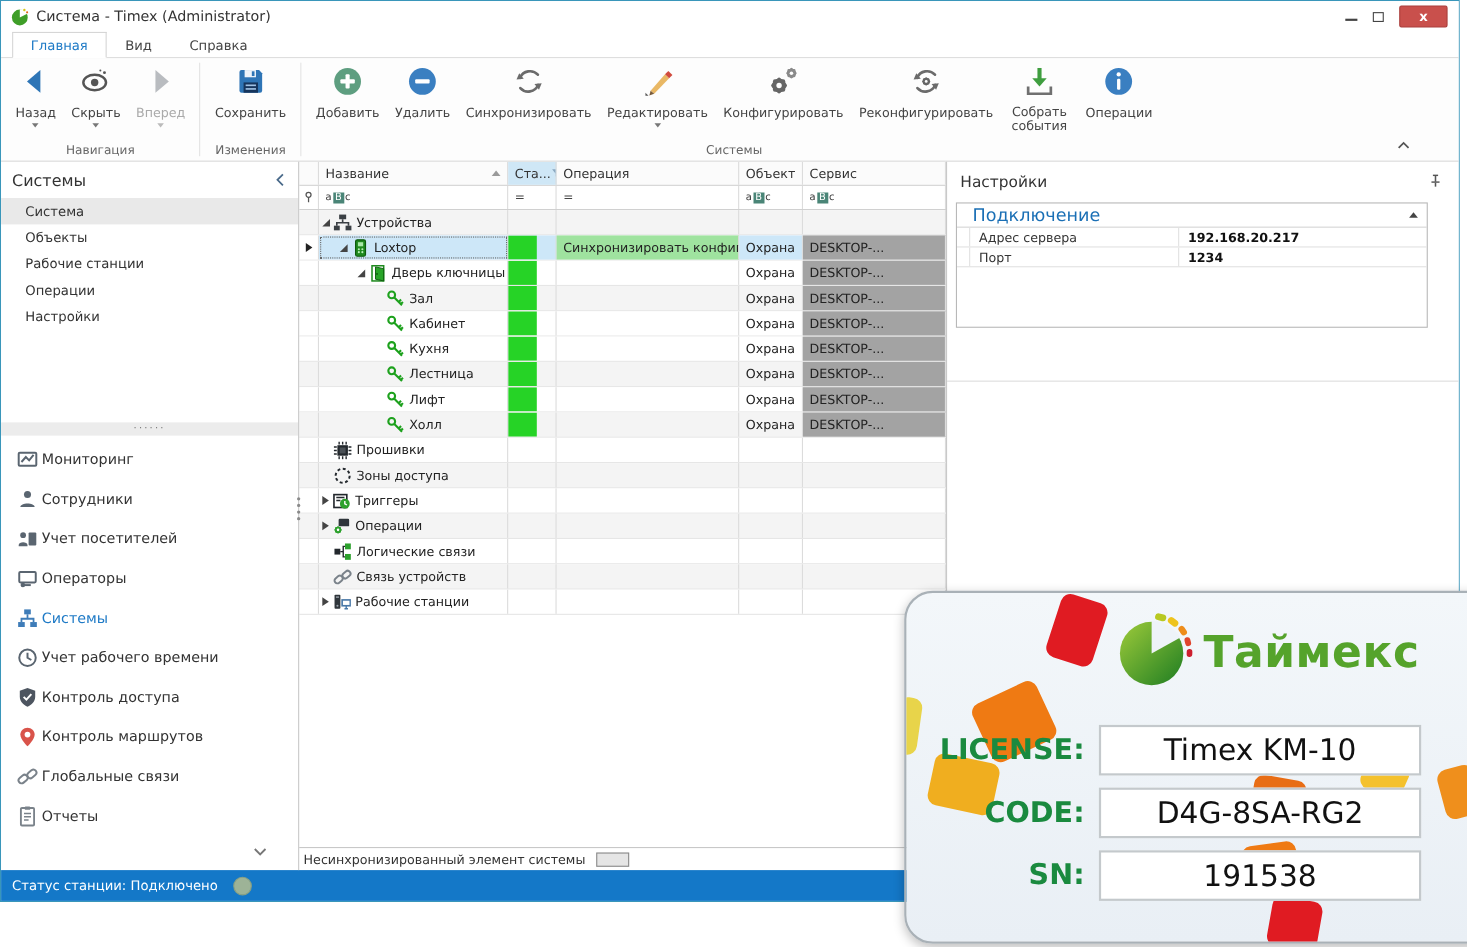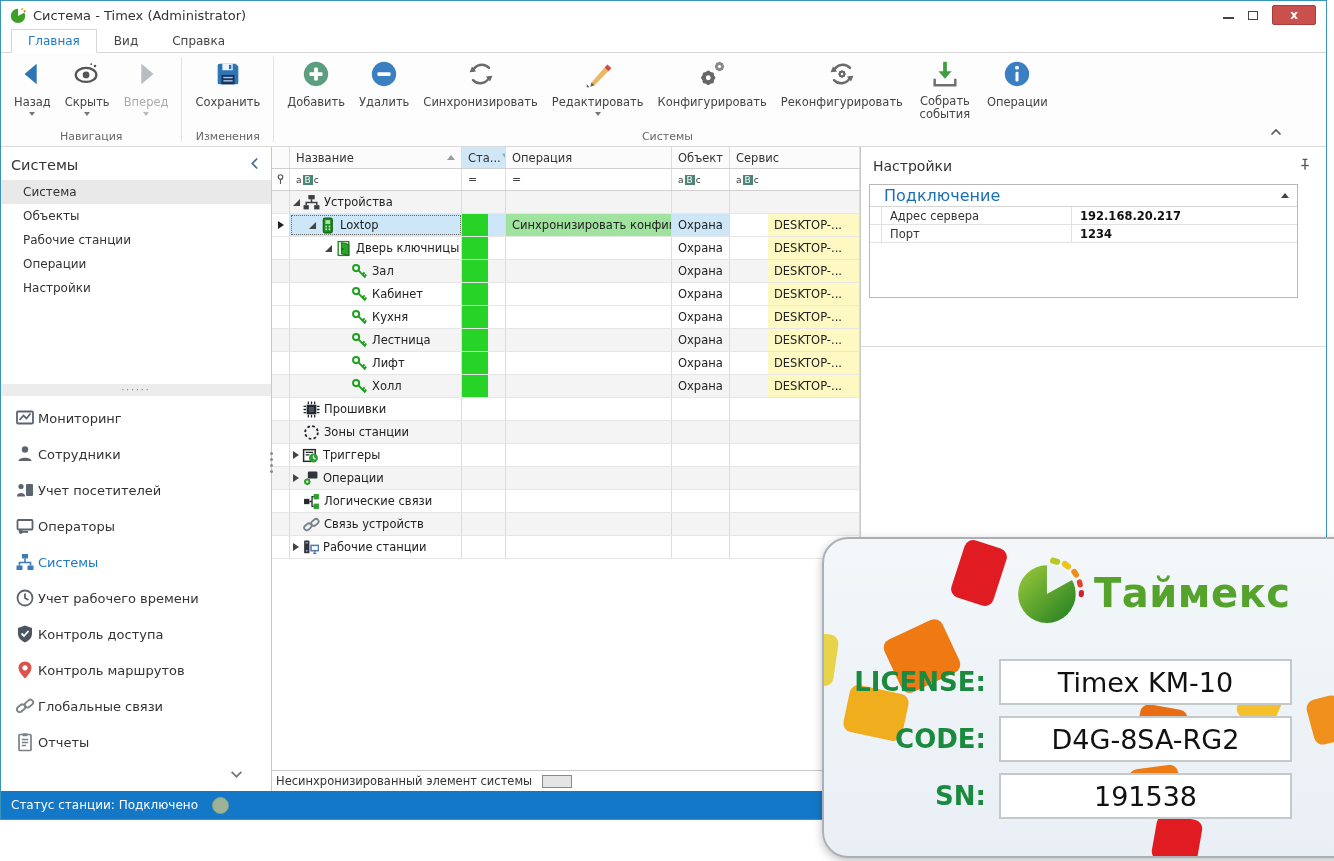--- a/index.html
+++ b/index.html
@@ -92,21 +92,21 @@
   .exp-open { width:0; height:0; border-bottom:7px solid #444; border-left:7px solid transparent; flex:0 0 auto; }
   .exp-closed { width:0; height:0; border-top:4.5px solid transparent; border-bottom:4.5px solid transparent; border-left:6px solid #444; flex:0 0 auto; }
   .exp-none { width:7px; flex:0 0 auto; }
   .tic { width:17px; height:17px; margin:0 4px 0 3px; flex:0 0 auto; }
   .tic svg { width:17px; height:17px; }
   .rowsel-arrow { width:0; height:0; border-top:4.5px solid transparent; border-bottom:4.5px solid transparent; border-left:6px solid #222; }
   .sel-cell { background:#cde7f8; }
   .focus-cell { outline:1px dotted #666; outline-offset:-2px; }
   .status-green { width:26px; height:100%; background:#26d326; }
   .op-green { background:#9fe39f; }
-  .srv-green { background:#fef9c3;margin-left:38px; }
+  .srv-green { background:#a3a3a3; }
   .drow .c-op, .drow .c-obj, .drow .c-srv { padding:0 6px; }
   .legend { height:21px; border-top:1px solid #c8c8c8; display:flex; align-items:center; gap:10px;
             font-size:11.5px; color:#333; padding-left:4px; background:#fff; flex:0 0 auto; }
   .legend .swatch { width:30px; height:13px; background:#e5e5e5; border:1px solid #8a8a8a; }
 
   
   .rightpanel { flex:1; background:#fff; display:flex; flex-direction:column; }
   .rp-head { display:flex; align-items:center; padding:9px 14px 7px 12px; }
   .rp-title { font-size:14px; color:#333; }
   .rp-pin { margin-left:auto; }
@@ -769,21 +769,21 @@
               <div class="cell c-srv"></div>
             </div>
             <div class="trow drow shade">
               <div class="cell c-ind"></div>
               <div class="cell c-name">
                 <div class="namebox" style="padding-left: 3px;">
                   <span class="exp-none"></span>
                   <span class="tic"><svg viewBox="0 0 16 16">
                       <circle cx="8" cy="8" r="6" fill="none" stroke="#23282d" stroke-width="1.7" stroke-dasharray="2.5 2.2"></circle>
                     </svg></span>
-                  <span style="white-space: nowrap;">Зоны станции</span>
+                  <span style="white-space: nowrap;">Зоны доступа</span>
                 </div>
               </div>
               <div class="cell c-sta" style="padding: 0px;"></div>
               <div class="cell c-op"></div>
               <div class="cell c-obj"></div>
               <div class="cell c-srv"></div>
             </div>
             <div class="trow drow">
               <div class="cell c-ind"></div>
               <div class="cell c-name">

